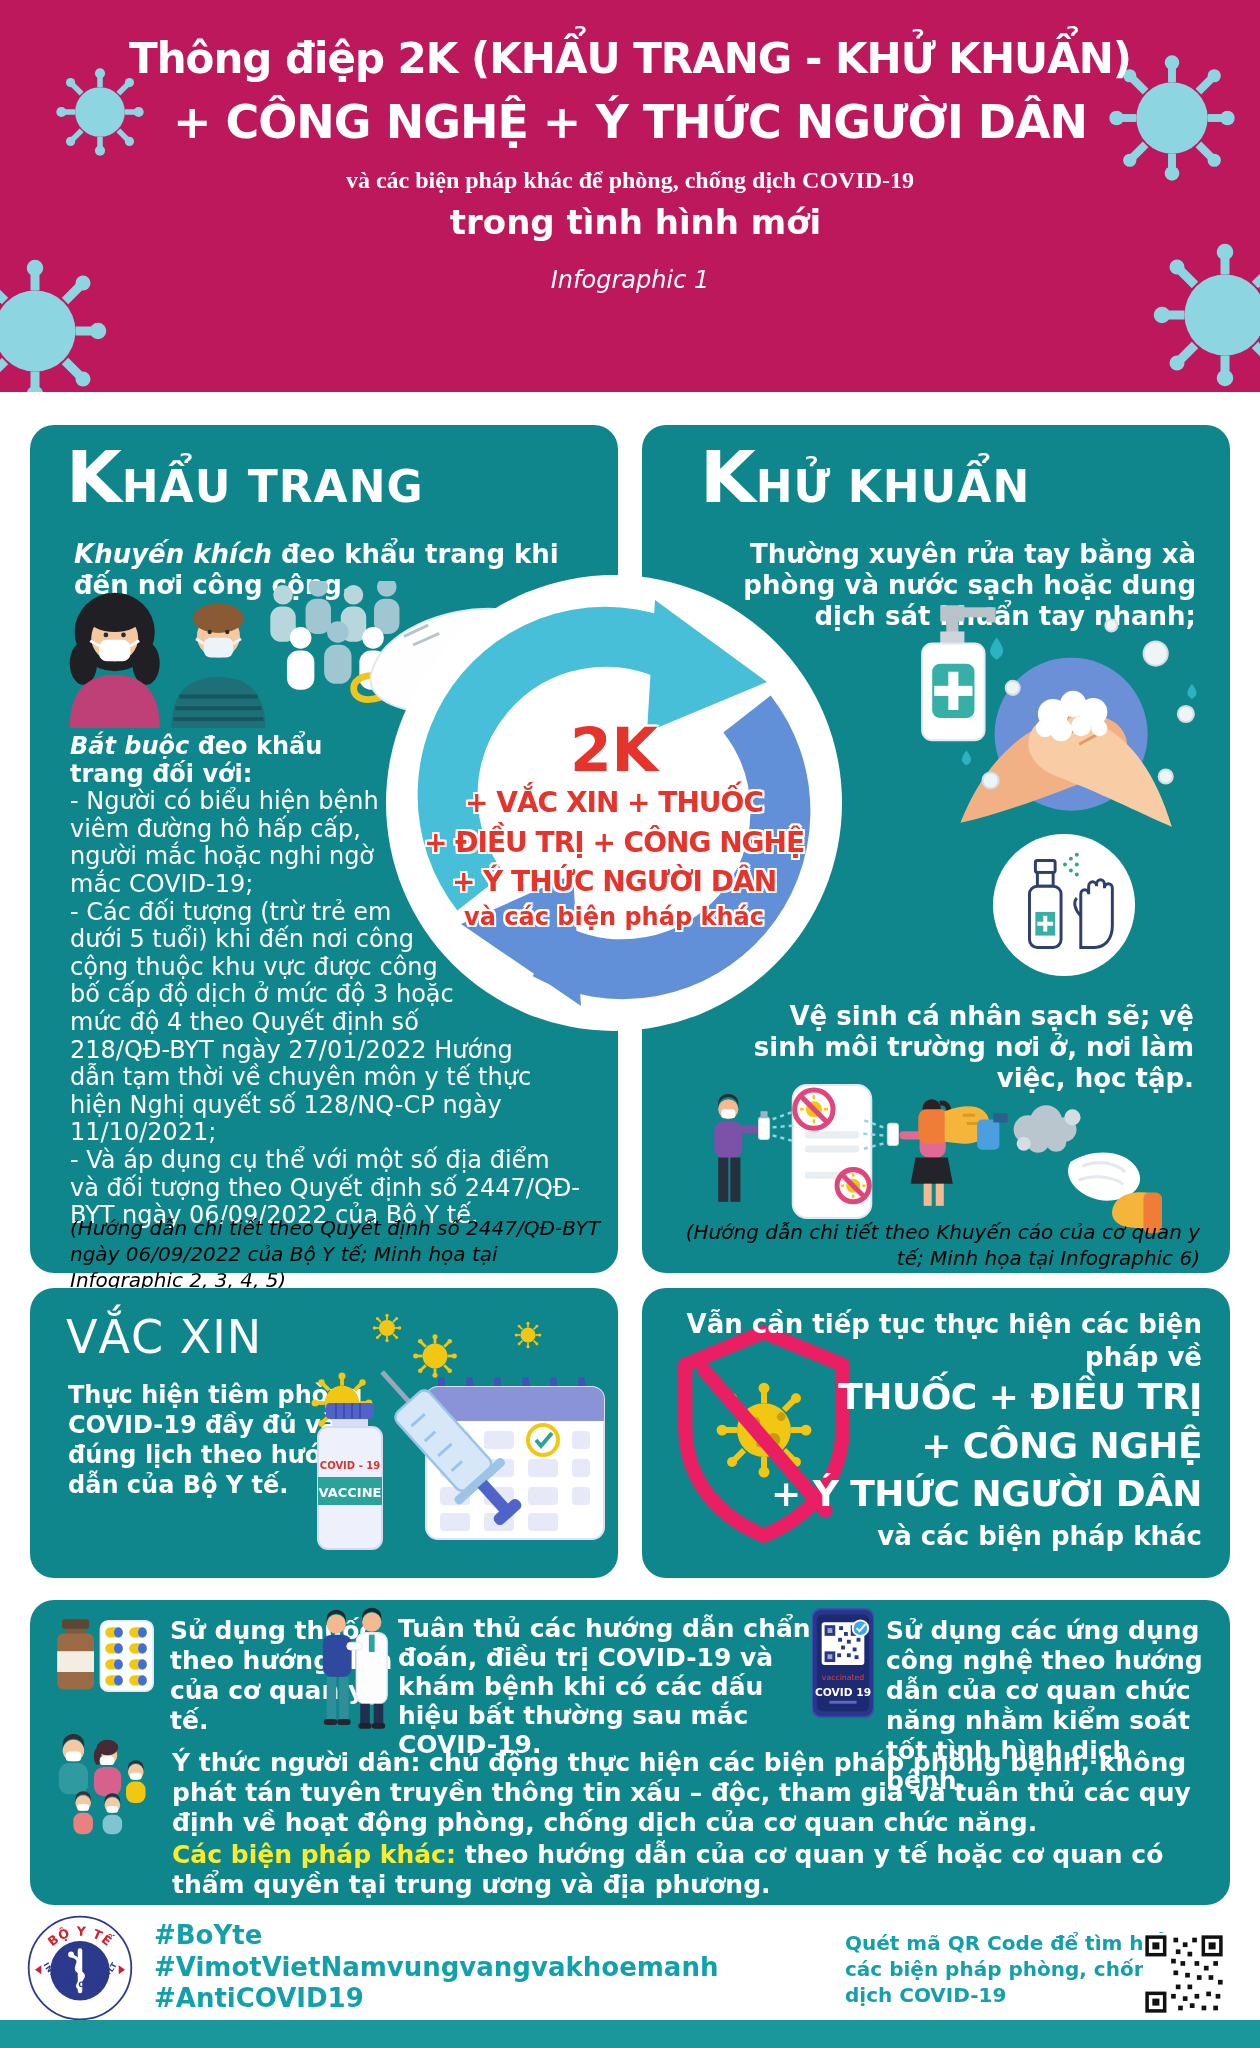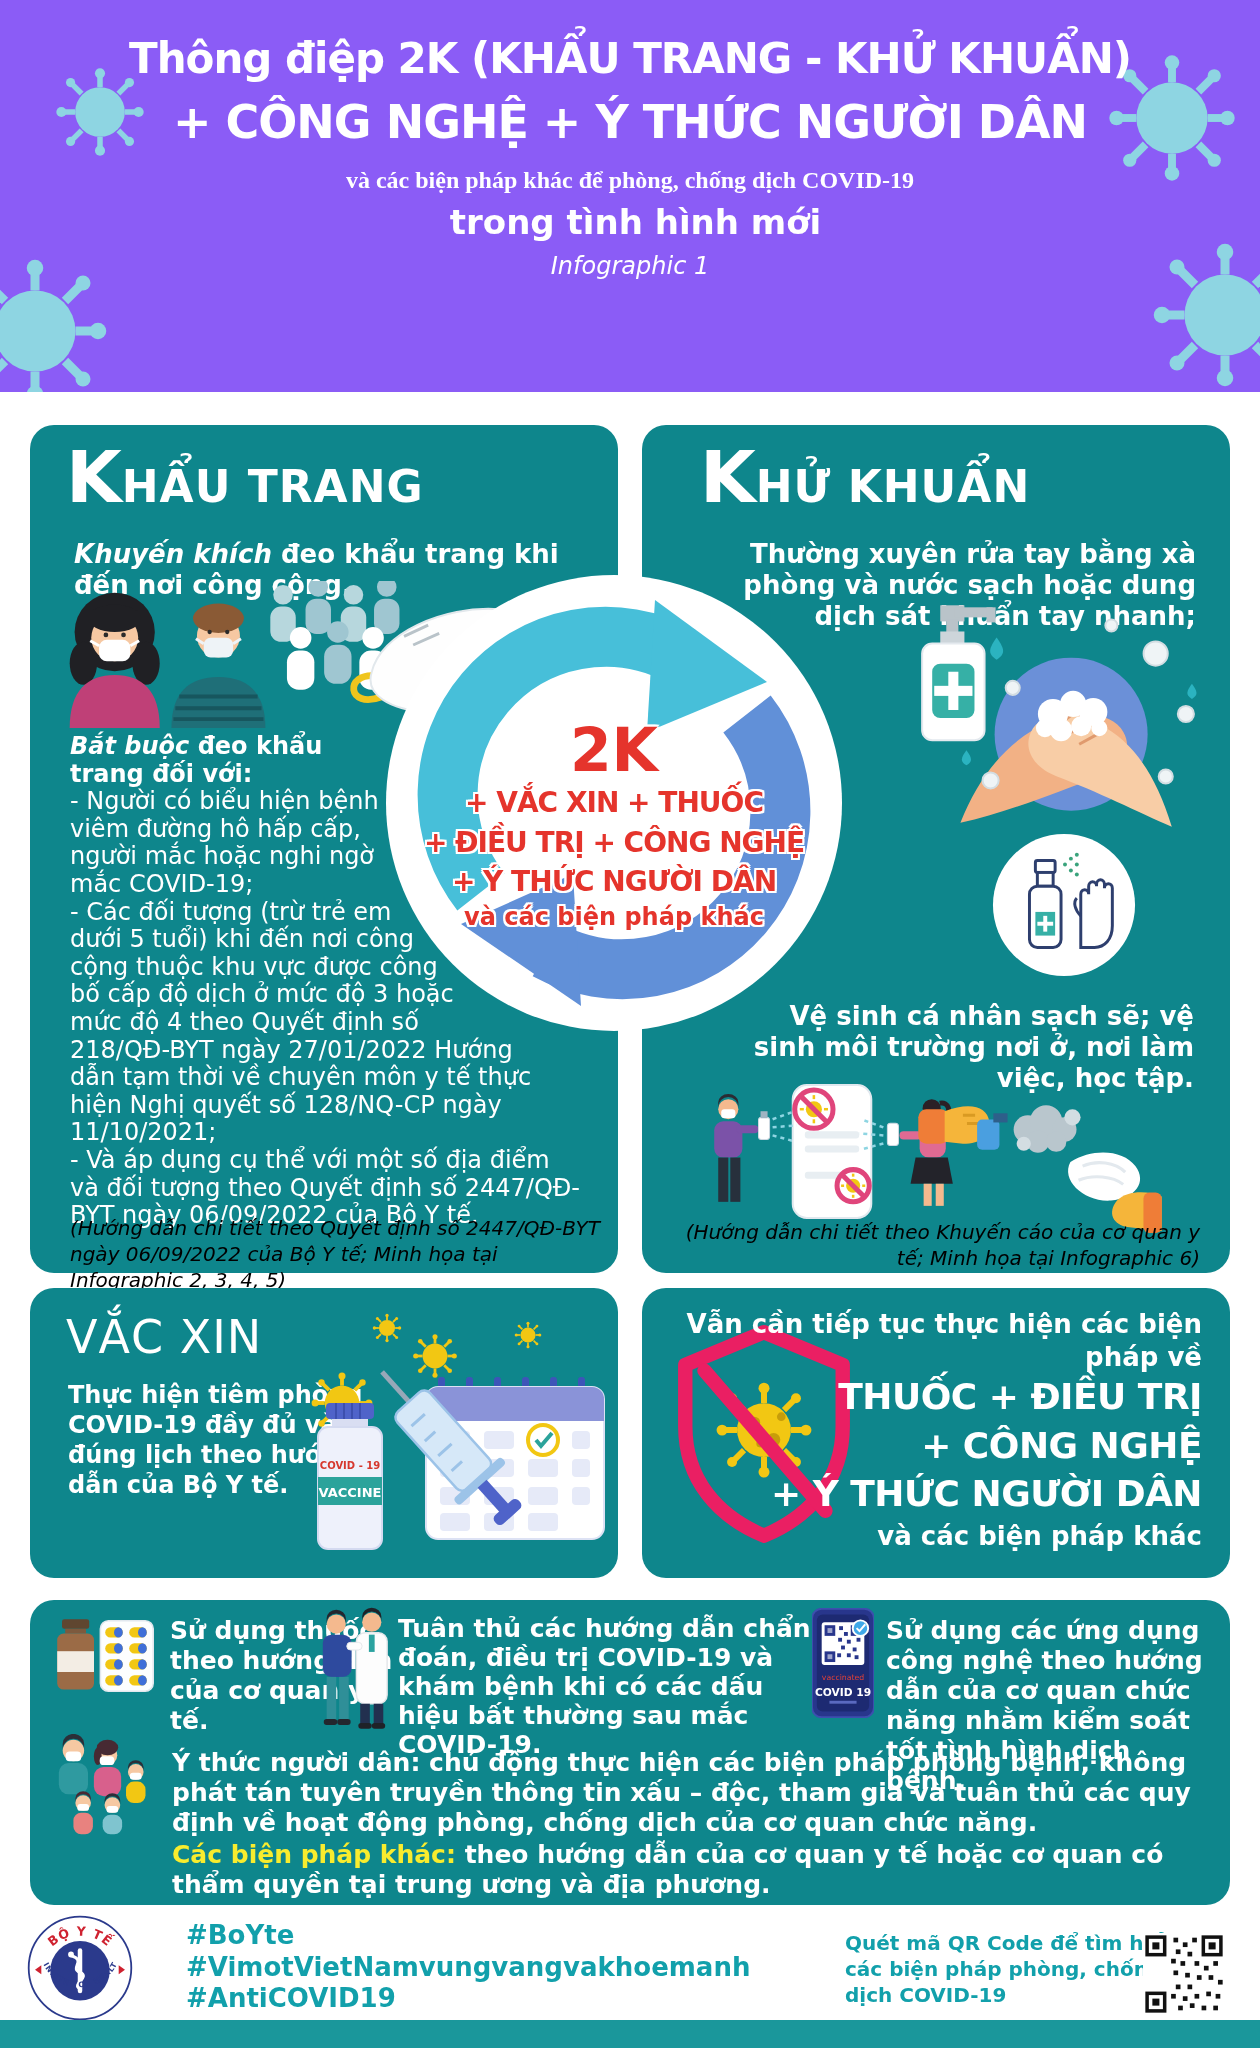--- a/index.html
+++ b/index.html
@@ -2,27 +2,27 @@
 <html><head>
 <meta charset="utf-8">
 <style>
   html,body{margin:0;padding:0;background:#ffffff;}
   #page{position:relative;width:1260px;height:2048px;background:#ffffff;overflow:hidden;
         font-family:"DejaVu Sans","Liberation Sans",sans-serif;color:#ffffff;}
   .abs{position:absolute;}
   svg text{font-family:"DejaVu Sans","Liberation Sans",sans-serif;}
 
   
-  .header{left:0;top:0;width:1260px;height:392px;background:#8b5cf6;text-align:center;overflow:hidden;}
+  .header{left:0;top:0;width:1260px;height:392px;background:#be185d;text-align:center;overflow:hidden;}
   .header .txt{position:relative;z-index:2;}
   .hl1{padding-top:34px;font-size:42px;font-weight:800;letter-spacing:-1px;}
   .hl2,.hl3{margin-top:12px;font-size:46px;font-weight:800;letter-spacing:-1px;}
   .hl4{margin-top:18px;font-size:24px;font-weight:700;font-family:Liberation Serif, serif;}
   .hl5{margin-top:8px;font-size:34px;font-weight:700;margin-left:11px;}
-  .htag{margin-top:10px;font-size:24px;font-style:italic;font-weight:500;}
+  .htag{margin-top:24px;font-size:24px;font-style:italic;font-weight:500;}
   .hvirus{position:absolute;color:#8ed5e2;z-index:1;}
 
   
   .panel{position:absolute;background:#0e868c;border-radius:24px;}
   .p-title{position:absolute;line-height:1;font-weight:800;white-space:nowrap;}
   .p-title .big{font-size:72px;}
   .p-title .rest{font-size:44px;letter-spacing:1px;}
 
   .mask-intro{position:absolute;left:44px;top:114px;width:490px;font-size:26px;line-height:1.18;font-weight:600;}
   .mask-intro em{font-style:italic;font-weight:700;}
@@ -58,21 +58,21 @@
   .m-text{position:absolute;font-size:25px;font-weight:600;line-height:1.2;}
   .m-col1{left:140px;top:16px;width:235px;}
   .m-col2{left:368px;top:14px;width:420px;line-height:1.16;}
   .m-col3{left:856px;top:16px;width:330px;}
   .m-aw{left:142px;top:148px;width:1046px;}
   .m-aw b{font-weight:700;}
   .m-ot{left:142px;top:240px;width:1040px;}
   .m-ot b{font-weight:700;color:#f8ec2e;}
 
   
-  .hashtags{left:154px;top:1920px;font-size:26px;font-weight:700;color:#12a0ab;line-height:1.22;margin-left:32px;}
+  .hashtags{left:154px;top:1920px;font-size:26px;font-weight:700;color:#12a0ab;line-height:1.22;}
   .qr-caption{left:845px;top:1930px;font-size:20px;font-weight:700;color:#12a0ab;line-height:1.3;white-space:nowrap;}
   .bottombar{left:0;top:2020px;width:1260px;height:28px;background:#1a979b;}
 </style>
 </head>
 <body>
 
 <svg width="0" height="0" style="position:absolute" aria-hidden="true">
   <defs>
     <symbol id="virus" viewBox="0 0 100 100">
       <g fill="currentColor" stroke="currentColor">

